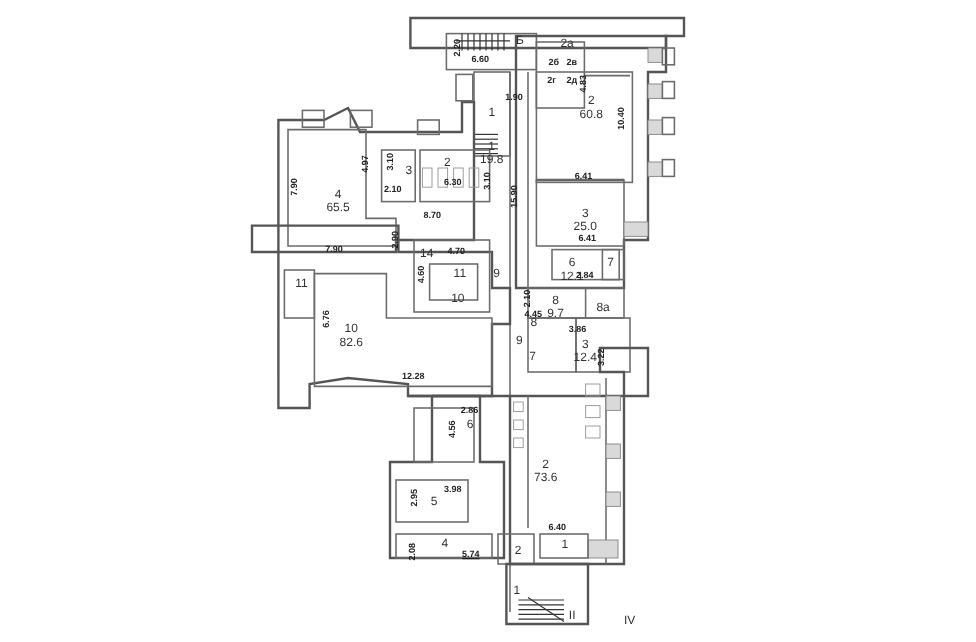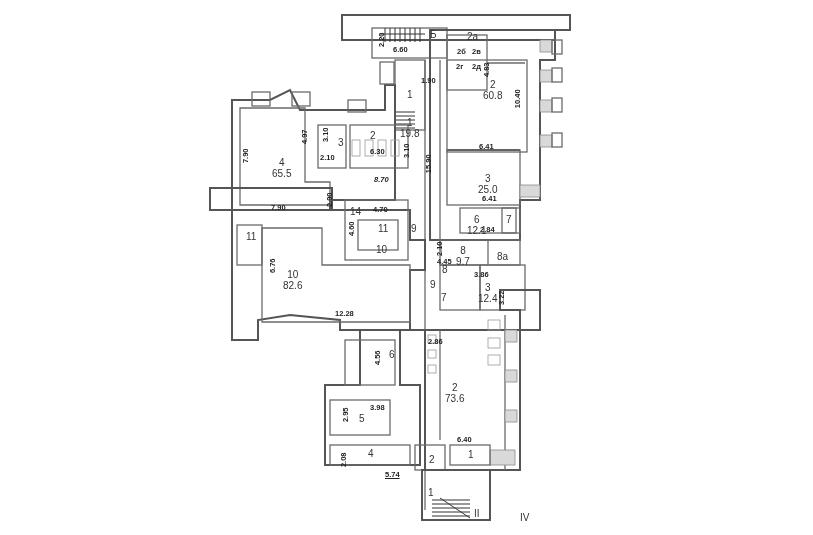--- a/index.html
+++ b/index.html
@@ -166,32 +166,32 @@
 <div class="dim rot" style="left:479px;top:66px;">4.83</div>
 <div class="dim rot" style="left:508px;top:95px;">10.40</div>
 <div class="dim rot" style="left:297px;top:133px;">4.97</div>
 <div class="dim rot" style="left:318px;top:131px;">3.10</div>
 <div class="dim" style="left:320px;top:154px;">2.10</div>
 <div class="dim" style="left:370px;top:148px;">6.30</div>
 <div class="dim rot" style="left:399px;top:147px;">3.10</div>
 <div class="dim rot" style="left:419px;top:160px;">15.90</div>
 <div class="dim" style="left:479px;top:143px;">6.41</div>
 <div class="dim rot" style="left:238px;top:152px;">7.90</div>
-<div class="dim" style="left:374px;top:176px;font-style:italic;">8.70</div>
+<div class="dim" style="left:353px;top:176px;">8.70</div>
 <div class="dim" style="left:482px;top:195px;">6.41</div>
 <div class="dim" style="left:271px;top:204px;">7.90</div>
 <div class="dim rot" style="left:322px;top:196px;">2.90</div>
 <div class="dim" style="left:373px;top:206px;">4.70</div>
 <div class="dim rot" style="left:344px;top:225px;">4.60</div>
 <div class="dim" style="left:480px;top:226px;">2.84</div>
 <div class="dim rot" style="left:432px;top:245px;">2.10</div>
 <div class="dim" style="left:437px;top:258px;">4.45</div>
 <div class="dim" style="left:474px;top:271px;">3.86</div>
 <div class="dim rot" style="left:494px;top:294px;">3.22</div>
 <div class="dim rot" style="left:265px;top:262px;">6.76</div>
 <div class="dim" style="left:335px;top:310px;">12.28</div>
-<div class="dim" style="left:384px;top:338px;margin-left:44px;">2.86</div>
+<div class="dim" style="left:384px;top:338px;">2.86</div>
 <div class="dim rot" style="left:370px;top:354px;">4.56</div>
 <div class="dim rot" style="left:338px;top:411px;">2.95</div>
 <div class="dim" style="left:370px;top:404px;">3.98</div>
 <div class="dim" style="left:457px;top:436px;">6.40</div>
 <div class="dim rot" style="left:336px;top:456px;">2.08</div>
-<div class="dim" style="left:385px;top:471px;text-decoration:underline;">5.74</div>
+<div class="dim" style="left:385px;top:458px;text-decoration:underline;">5.74</div>
 
 </body></html>

